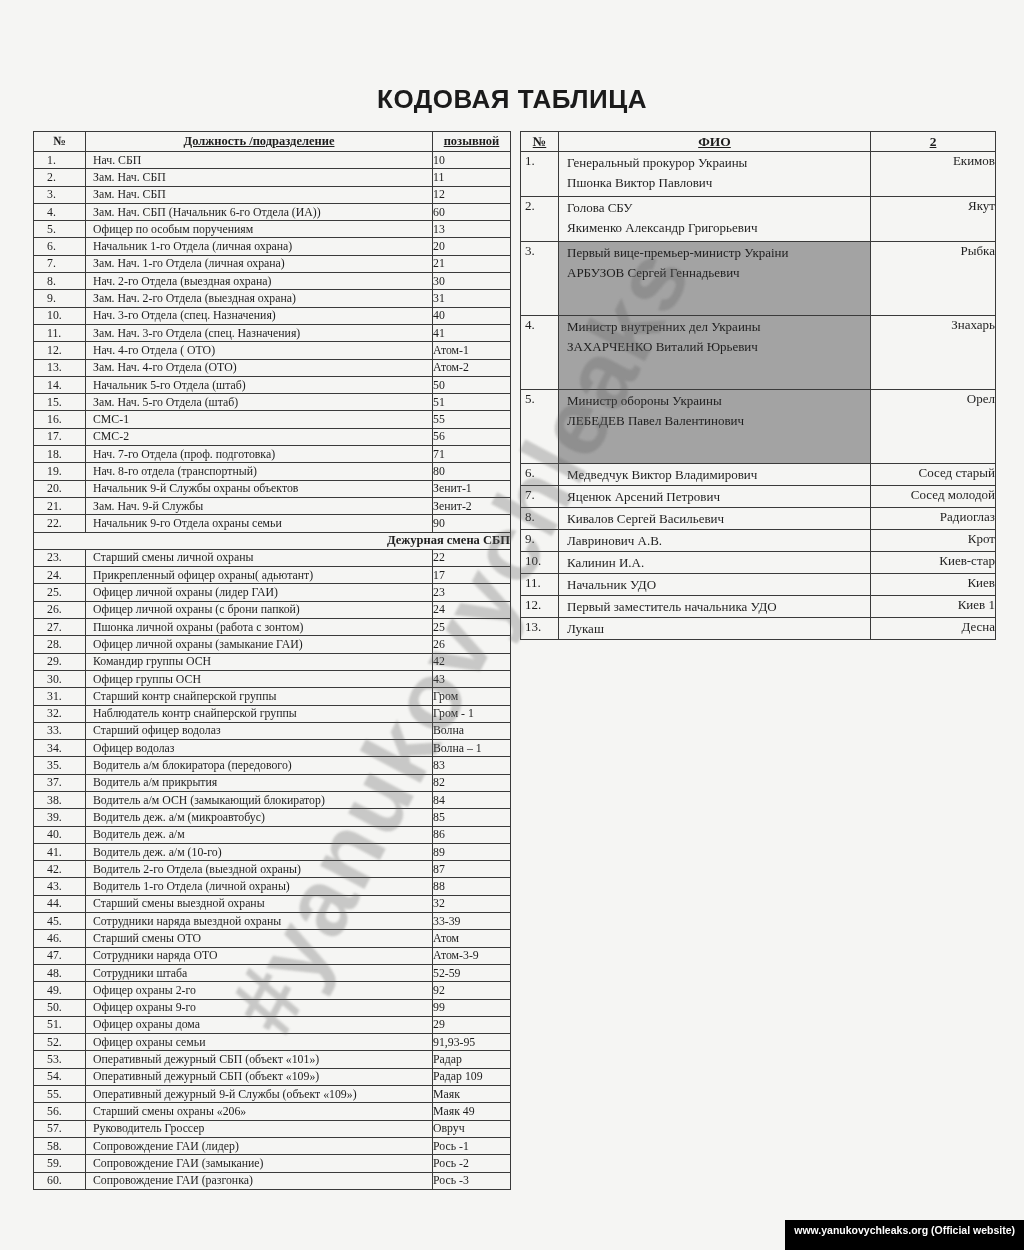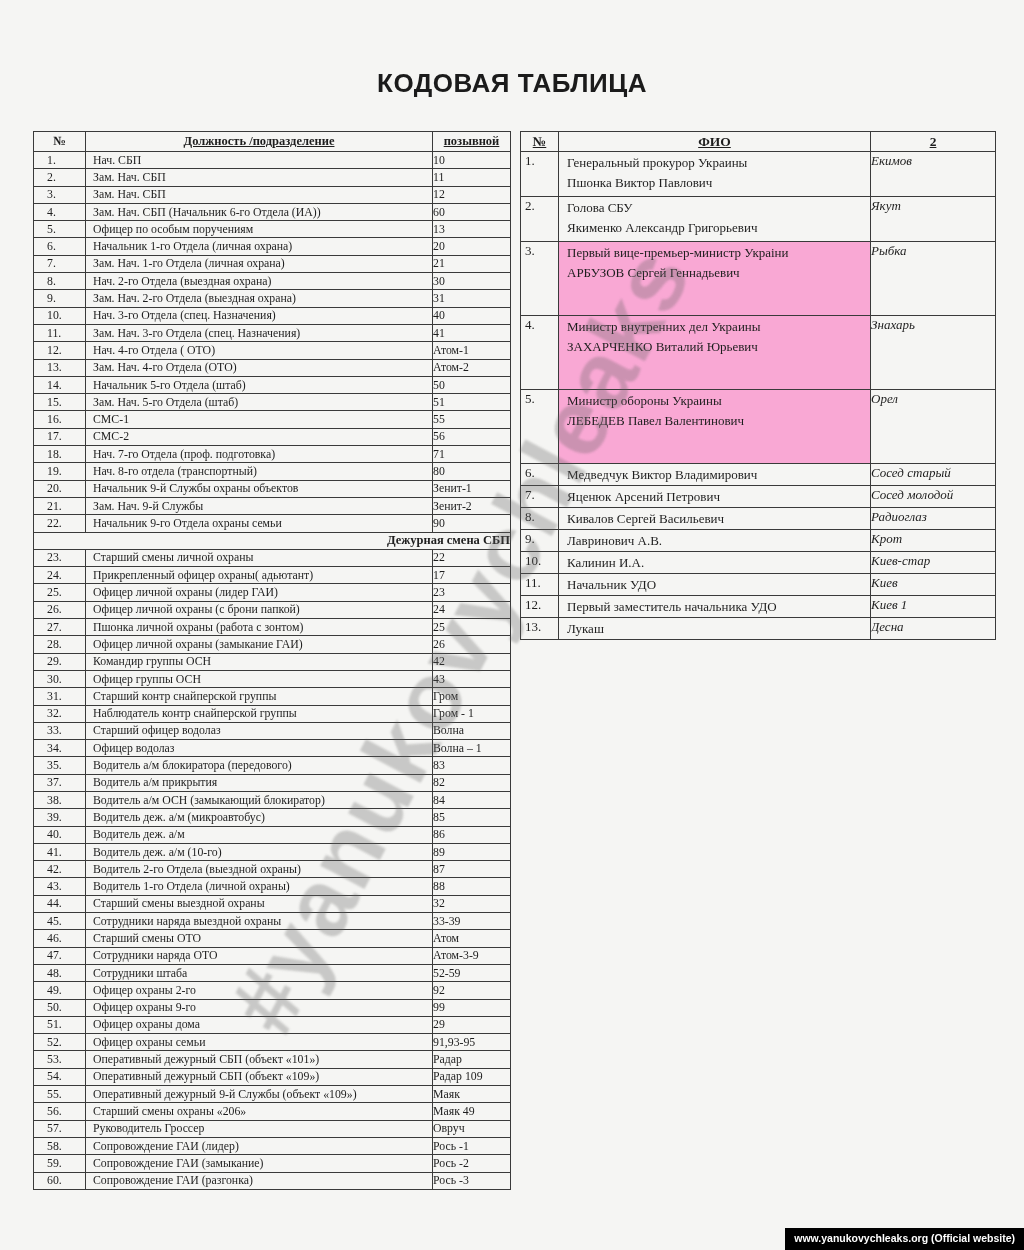--- a/index.html
+++ b/index.html
@@ -7,21 +7,21 @@
     position:relative;
     width:1024px;
     height:1250px;
     background:#f5f5f3;
     font-family:"Liberation Serif", serif;
     color:#1e1e1e;
     overflow:hidden;
   }
   .title{
     position:absolute;
-    top:68px; left:0; width:100%;
+    top:84px; left:0; width:100%;
     text-align:center;
     font-family:"Liberation Sans", sans-serif;
     font-size:26px;
     font-weight:700;
     letter-spacing:0.5px;
     color:#1b1b1b;
   }
   table{
     border-collapse:collapse;
     position:absolute;
@@ -43,25 +43,25 @@
   .lt td.num{ padding-left:13px; text-align:left; }
   .lt td.pos{ padding-left:7px; }
   .lt td.call{ text-align:left; }
   .lt tr.section td{ text-align:right; font-weight:700; font-size:12.5px; }
   
   .rt{ left:520px; top:131px; width:475px; }
   .rt th{ height:19px; font-size:13.5px; font-weight:700; text-align:center; text-decoration:underline; }
   .rt td{ font-size:13px; vertical-align:top; padding-top:1px; }
   .rt td.num{ padding-left:4px; }
   .rt td.fio{ padding-left:8px; line-height:20px; white-space:normal;margin-left:44px; }
-  .rt td.code{ text-align:left;font-style:italic; }
+  .rt td.code{ text-align:right; }
   .rt tr.h1 td{ height:20px; }
   .rt tr.h2 td{ height:43px; }
   .rt tr.h3 td{ height:72px; }
-  .rt td.shaded{ background:#f9a8d4; }
+  .rt td.shaded{ background:#a3a3a3; }
   
   .watermark{
     position:absolute;
     left:460px; top:640px;
     transform:translate(-50%,-50%) rotate(-62deg);
     font-family:"Liberation Sans", sans-serif;
     font-size:95px;
     font-weight:700;
     letter-spacing:2px;
     color:rgba(95,95,95,0.30);
@@ -72,21 +72,21 @@
   }
   
   .credit{
     position:absolute;
     right:0; bottom:0;
     background:#000;
     color:#fff;
     font-family:"Liberation Sans", sans-serif;
     font-size:10.5px;
     font-weight:700;
-    padding:4px 9px 6px 9px;
+    padding:4px 9px 14px 9px;
     z-index:10;
   }
 </style>
 </head>
 <body>
 
 <div class="page">
 
   <div class="title">КОДОВАЯ ТАБЛИЦА</div>
 

